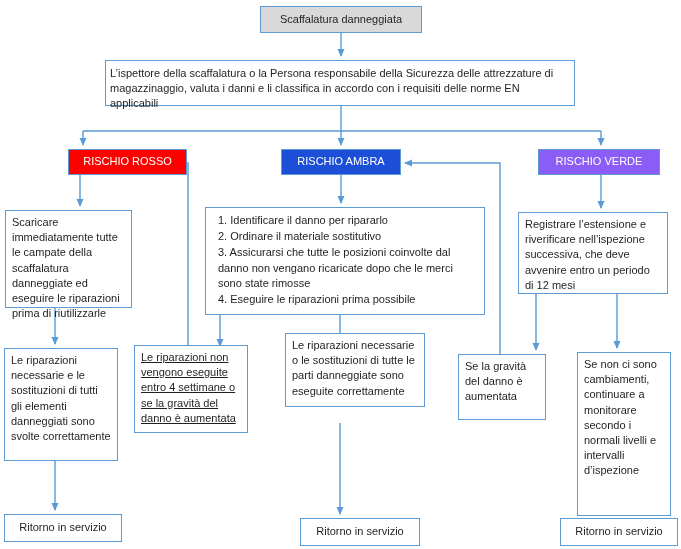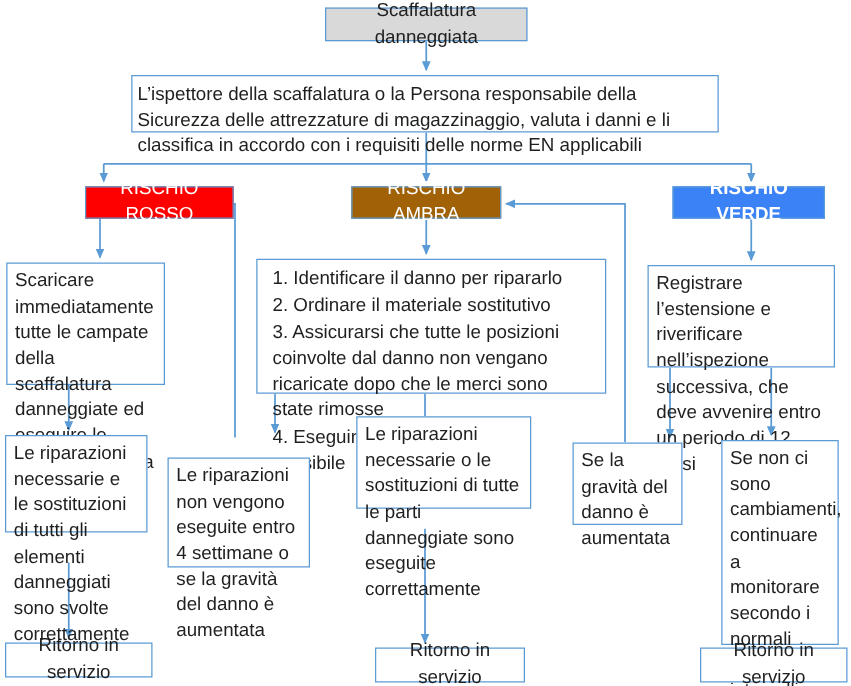--- a/index.html
+++ b/index.html
@@ -3,42 +3,42 @@
 <meta charset="utf-8">
 <style>
   html,body{margin:0;padding:0;background:#ffffff;}
   .canvas{
     position:relative;width:681px;height:549px;background:#ffffff;
     font-family:"Liberation Sans",sans-serif;color:#1f1f1f;overflow:hidden;
   }
   .connectors{position:absolute;left:0;top:0;width:681px;height:549px;z-index:0;}
   .node{
     position:absolute;box-sizing:border-box;background:#ffffff;
-    border:1.5px solid #5B9BD5;font-size:15px;line-height:1.38;
+    border:1.5px solid #5B9BD5;font-size:11px;line-height:1.38;
     padding:4px 6px;z-index:1;
   }
   .node.center{display:flex;align-items:center;justify-content:center;text-align:center;}
   .node.start{background:#D9D9D9;}
   .node.risk{color:#ffffff;display:flex;align-items:center;justify-content:center;text-align:center;}
   .node.risk.red{background:#FF0000;margin-left:45px;}
-  .node.risk.amber{background:#a16207;}
-  .node.risk.green{background:#3b82f6;font-weight:bold;}
+  .node.risk.amber{background:#1d4ed8;}
+  .node.risk.green{background:#8b5cf6;}
   .list-item{margin:0 0 1px 0;}
 
   
   .n-start   {left:260px;top:6px;  width:162px;height:27px;}
   .n-insp    {left:105px;top:60px; width:470px;height:46px;padding:5px 4px;}
   .n-red     {left:23px; top:149px;width:119px;height:26px;}
   .n-amber   {left:281px;top:149px;width:120px;height:26px;}
   .n-green   {left:538px;top:149px;width:122px;height:26px;}
   .n-redact  {left:5px;  top:210px;width:127px;height:98px;}
   .n-ambact  {left:205px;top:207px;width:280px;height:108px;padding:5px 12px;}
   .n-grnact  {left:518px;top:212px;width:150px;height:82px;}
-  .n-redok   {left:4px;  top:348px;width:114px;height:78px;}
-  .n-redfail {left:134px;top:366px;width:114px;height:88px;}
+  .n-redok   {left:4px;  top:348px;width:114px;height:113px;}
+  .n-redfail {left:134px;top:345px;width:114px;height:88px;text-decoration:underline;}
   .n-ambok   {left:285px;top:333px;width:140px;height:74px;}
   .n-ambfail {left:458px;top:354px;width:88px; height:66px;}
   .n-grnok   {left:577px;top:352px;width:94px; height:164px;}
   .n-ritl    {left:4px;  top:514px;width:118px;height:28px;}
   .n-ritm    {left:300px;top:518px;width:120px;height:28px;}
   .n-ritr    {left:560px;top:518px;width:118px;height:28px;}
 </style>
 </head>
 <body>
 

